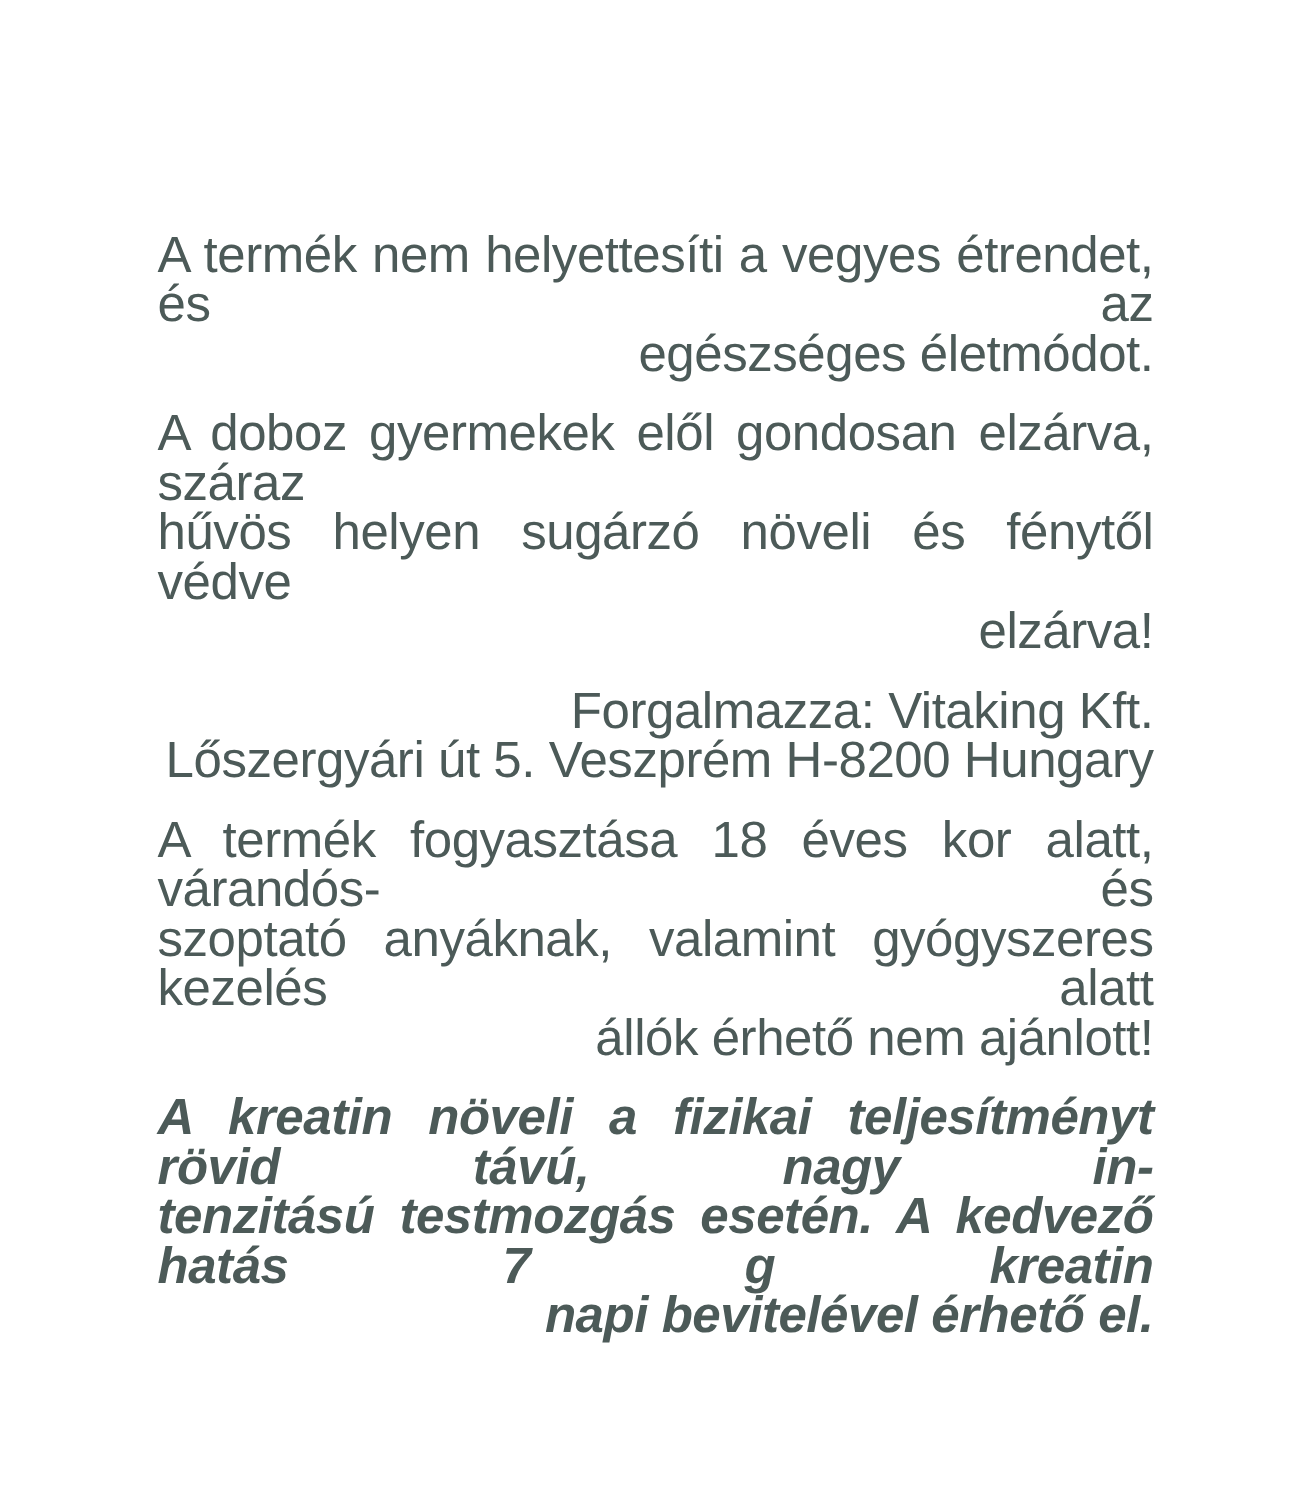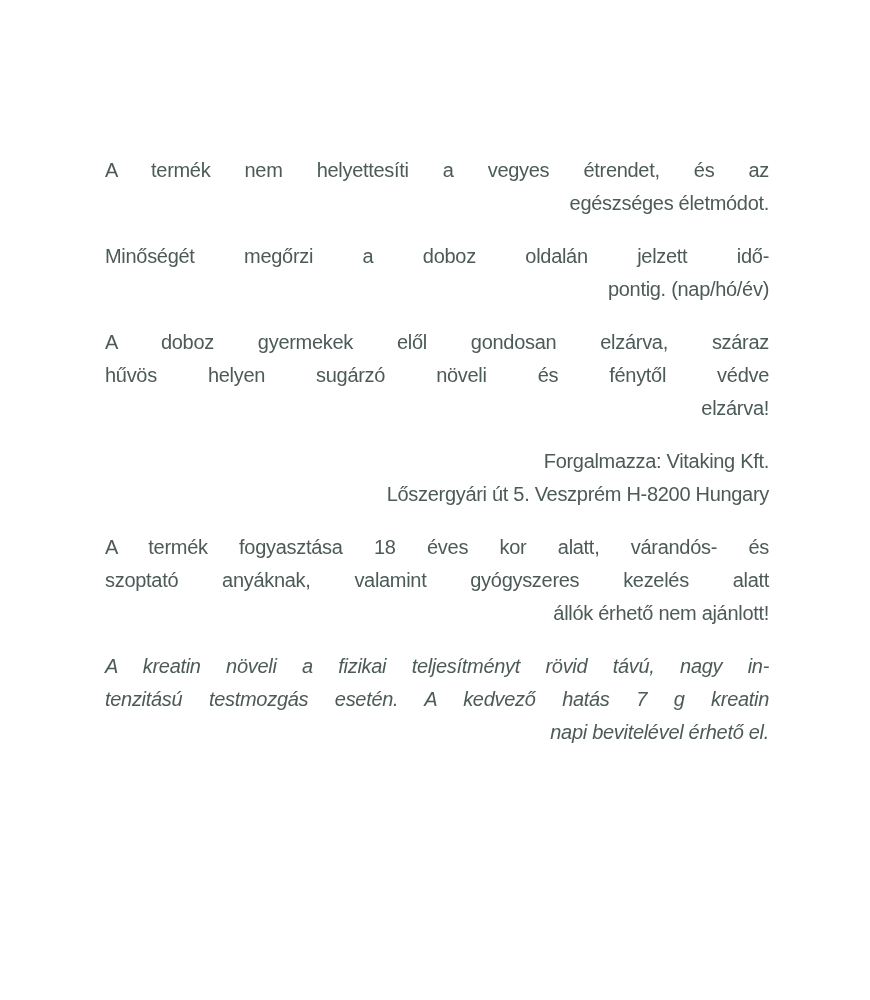--- a/index.html
+++ b/index.html
@@ -13,29 +13,30 @@
     position: relative;
     overflow: hidden;
     font-family: "Liberation Sans", sans-serif;
   }
   .label-text {
     position: absolute;
     left: 105px;
     top: 154px;
     width: 664px;
     color: #4c5a58;
-    font-size: 20px;
+    font-size: 34px;
     line-height: 33px;
     letter-spacing: -0.3px;
   }
   .para {
     margin: 0 0 20px 0;
   }
   .para:last-child {
     margin-bottom: 0;
+    font-weight: bold;
   }
   .line {
     text-align: right;
     white-space: normal;
   }
   
   .line.j {
     text-align: justify;
     text-align-last: justify;
   }
@@ -46,24 +47,20 @@
 </head>
 <body>
 
 <main class="label-text">
 
   <div class="para">
     <div class="line j">A termék nem helyettesíti a vegyes étrendet, és az</div>
     <div class="line">egészséges életmódot.</div>
   </div>
 
-  <div class="para">
-    <div class="line j">Minőségét megőrzi a doboz oldalán jelzett idő-</div>
-    <div class="line">pontig. (nap/hó/év)</div>
-  </div>
 
   <div class="para">
     <div class="line j">A doboz gyermekek elől gondosan elzárva, száraz</div>
     <div class="line j">hűvös helyen sugárzó növeli és fénytől védve</div>
     <div class="line">elzárva!</div>
   </div>
 
   <div class="para">
     <div class="line">Forgalmazza: Vitaking Kft.</div>
     <div class="line">Lőszergyári út 5. Veszprém H-8200 Hungary</div>

